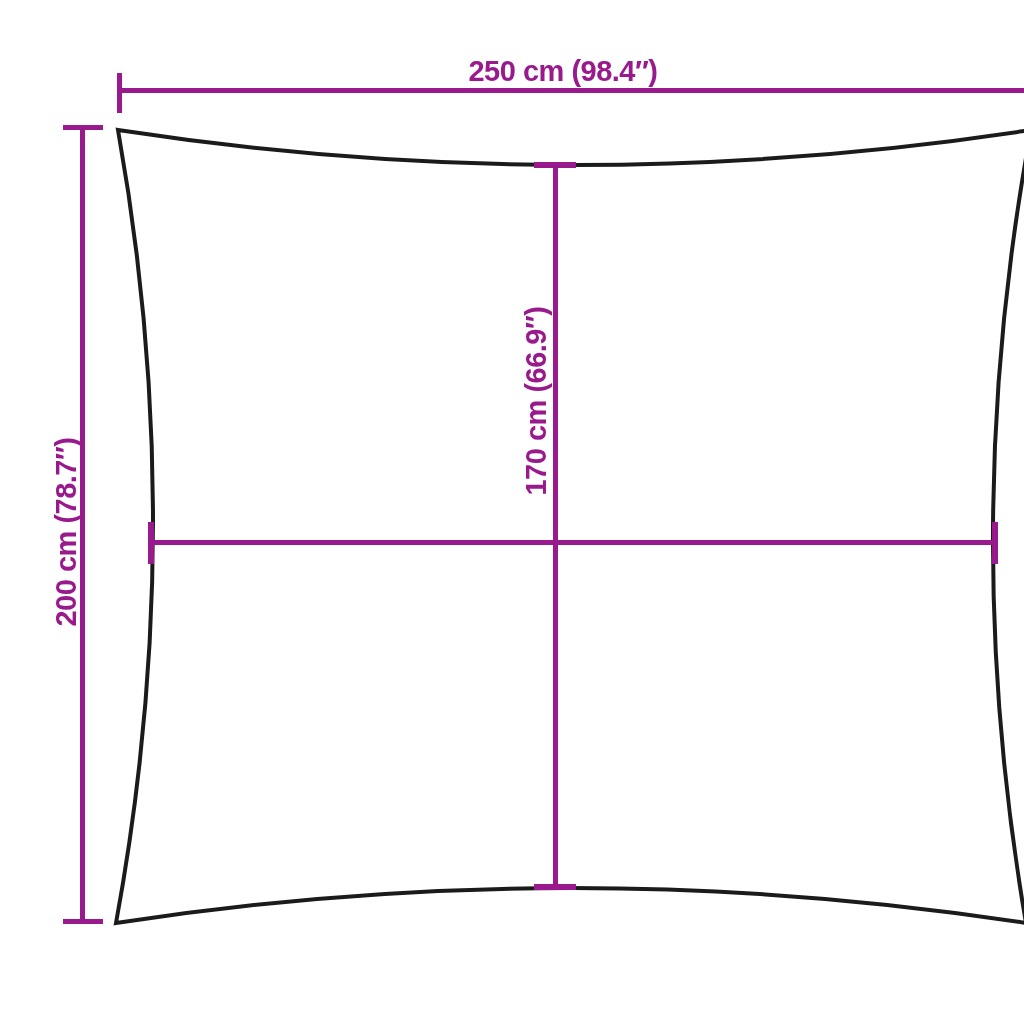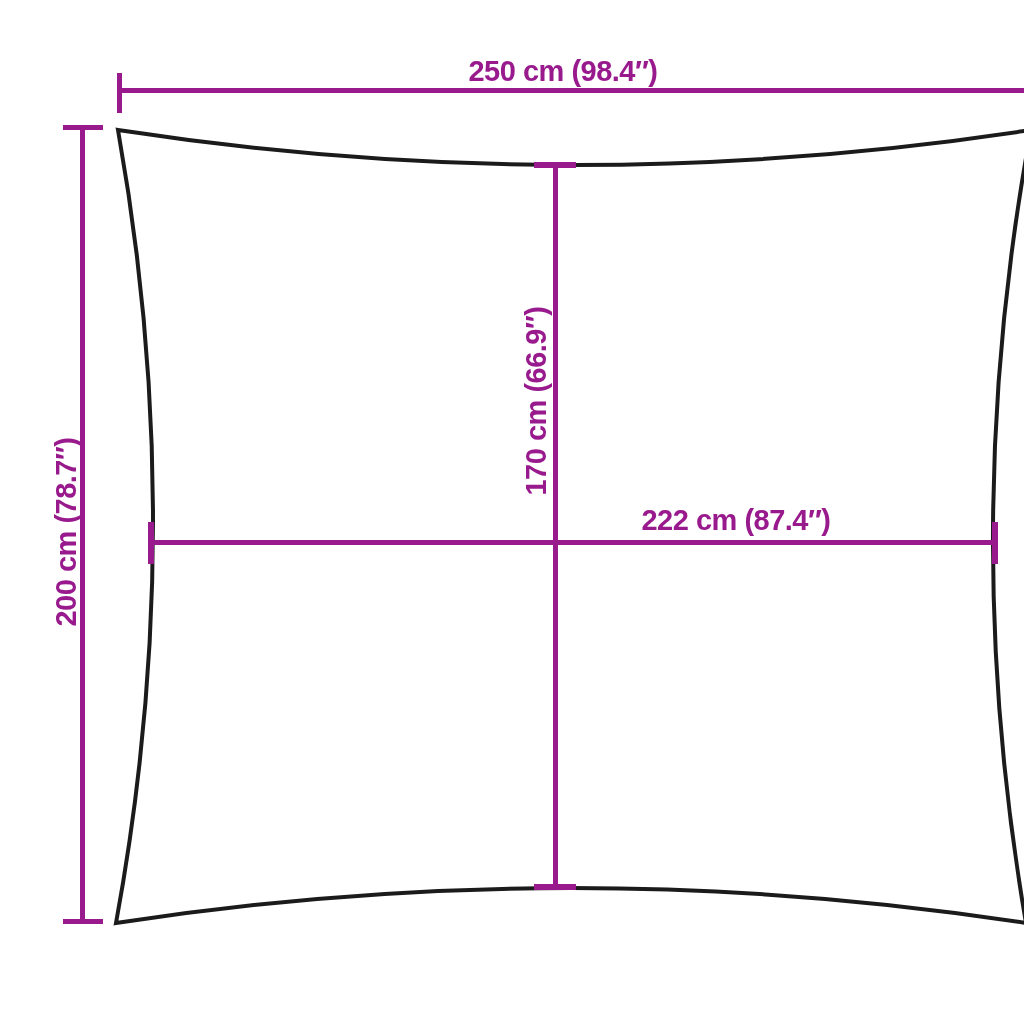--- a/index.html
+++ b/index.html
@@ -92,15 +92,14 @@
   <div class="dim dim-ih-line"></div>
   <div class="dim dim-ih-tick-l"></div>
   <div class="dim dim-ih-tick-r"></div>
 
   <div class="dim-label label-top">250 cm (98.4″)</div>
 
   <div class="dim-label rotated label-left">200 cm (78.7″)</div>
 
   <div class="dim-label rotated label-iv">170 cm (66.9″)</div>
 
-  <div class="dim-label label-ih">222 cm (87.4″)</div>
 
 </div>
 
 </body></html>

